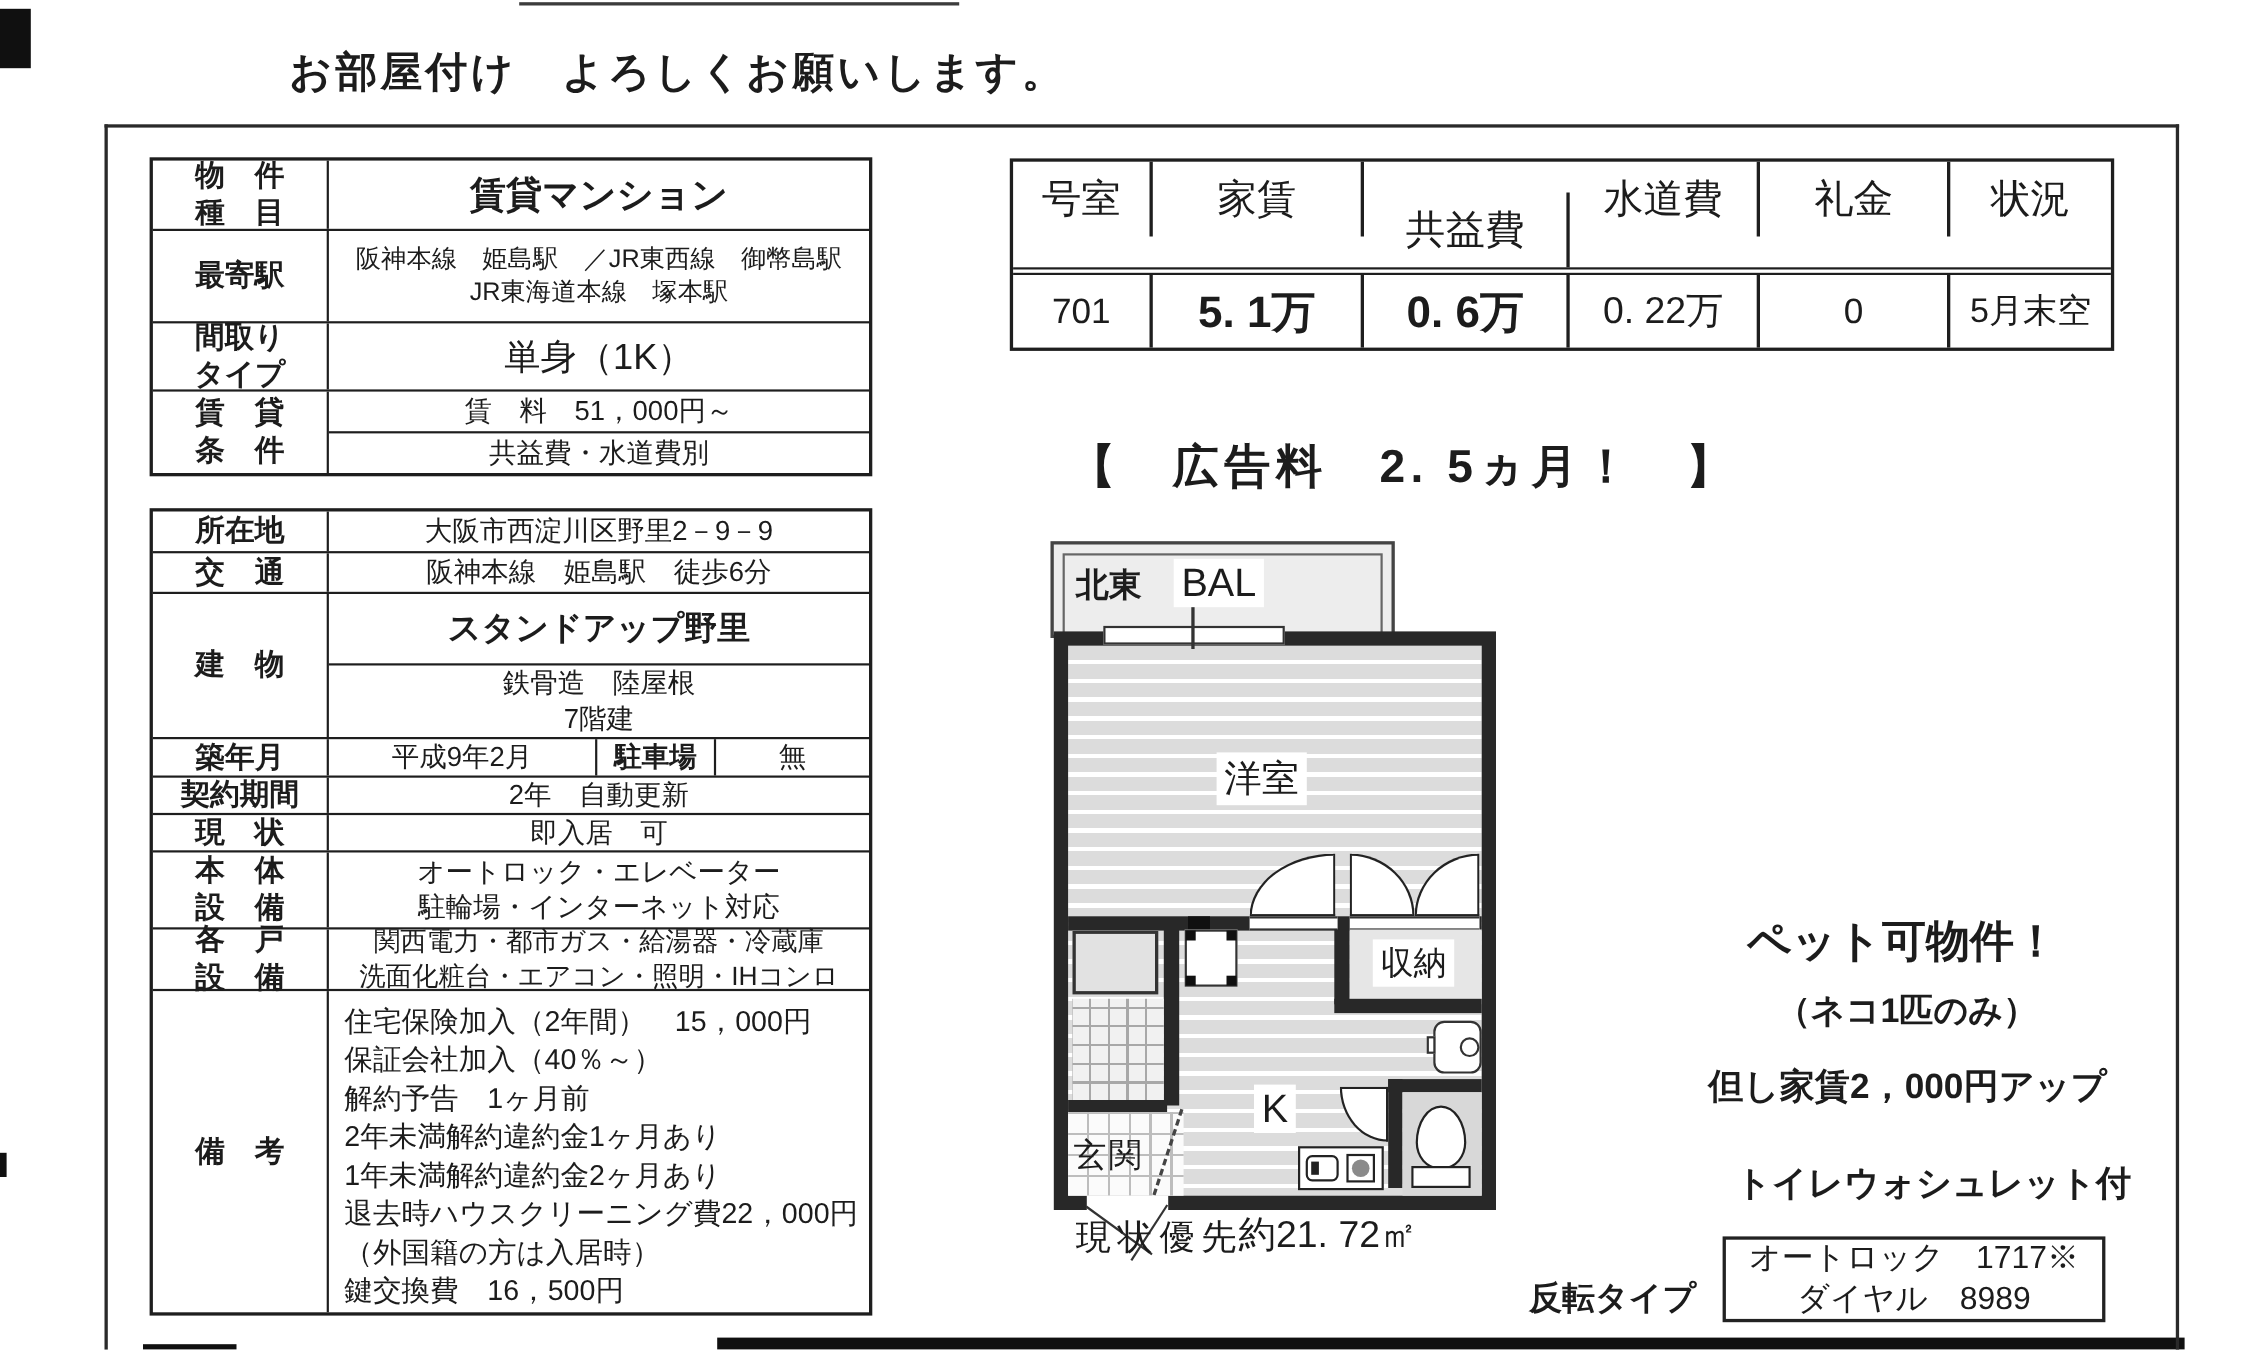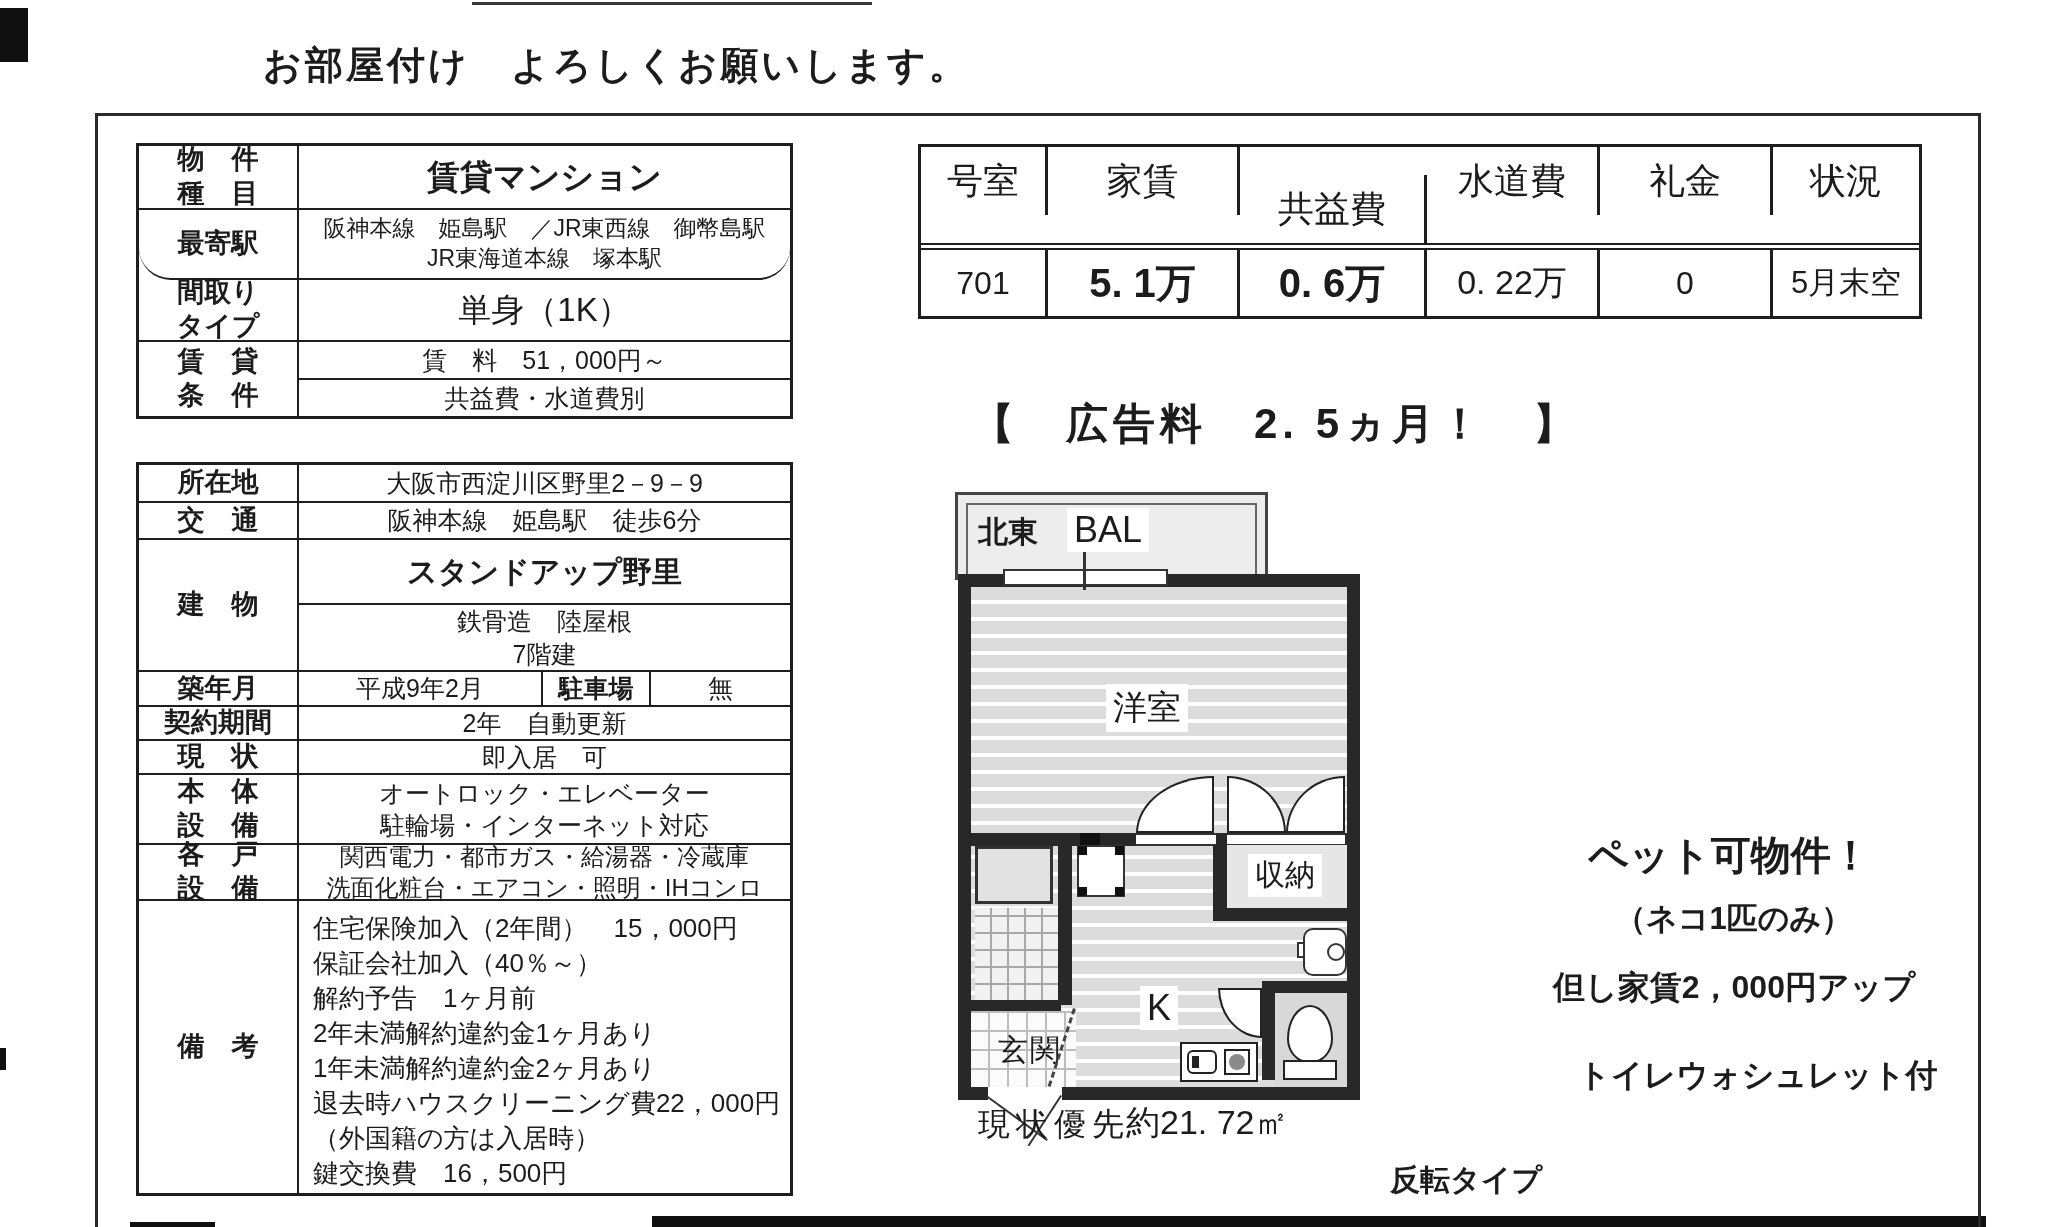--- a/index.html
+++ b/index.html
@@ -69,21 +69,21 @@
   <div class="abs doc-title">お部屋付け　よろしくお願いします。</div>
 
   <div class="abs outer-box"></div>
 
   <div class="tbl" style="left:136px;top:143px;width:657px;">
     <div class="trow" style="height:64px;">
       <div class="lcell">物　件
 種　目</div>
       <div class="vcell big bold">賃貸マンション</div>
     </div>
-    <div class="trow" style="height:70px;border-radius:32px;">
+    <div class="trow" style="height:84px;">
       <div class="lcell">最寄駅</div>
       <div class="vcell" style="font-size:23px;">阪神本線　姫島駅　／JR東西線　御幣島駅
 JR東海道本線　塚本駅</div>
     </div>
     <div class="trow" style="height:62px;">
       <div class="lcell">間取り
 タイプ</div>
       <div class="vcell big">単身（1K）</div>
     </div>
     <div class="trow last" style="height:74px;">
@@ -194,21 +194,21 @@
 
     <div class="abs qd" style="left:1136px;top:776px;width:78px;height:57px;border-radius:100% 0 0 0;"></div>
     <div class="abs qd" style="left:1227px;top:776px;width:59px;height:57px;border-radius:0 100% 0 0;"></div>
     <div class="abs qd" style="left:1286px;top:776px;width:59px;height:57px;border-radius:100% 0 0 0;"></div>
 
     <div class="abs" style="left:975px;top:846px;width:78px;height:58px;border:3px solid #333;background:#e2e2e2;box-sizing:border-box;"></div>
     <div class="abs wall" style="left:1058px;top:845px;width:14px;height:160px;"></div>
     <div class="abs tile-bath" style="left:975px;top:908px;width:83px;height:92px;"></div>
     <div class="abs wall" style="left:971px;top:1000px;width:90px;height:11px;"></div>
     <div class="abs tile-genkan" style="left:971px;top:1011px;width:105px;height:76px;"></div>
-    <div class="abs" style="left:998px;top:1030px;font-size:30px;letter-spacing:2px;">玄関</div>
+    <div class="abs" style="left:976px;top:1030px;font-size:30px;letter-spacing:2px;">玄関</div>
     <div class="abs" style="left:1073px;top:1008px;height:82px;border-left:3px dashed #444;transform:rotate(18deg);transform-origin:top left;"></div>
 
     <div class="abs" style="left:1077px;top:845px;width:48px;height:52px;background:#fff;border:2px solid #333;box-sizing:border-box;">
       <div class="abs artifact" style="left:-1px;top:-1px;width:9px;height:9px;"></div>
       <div class="abs artifact" style="right:-1px;top:-1px;width:9px;height:9px;"></div>
       <div class="abs artifact" style="left:-1px;bottom:-1px;width:9px;height:9px;"></div>
       <div class="abs artifact" style="right:-1px;bottom:-1px;width:9px;height:9px;"></div>
     </div>
 
     <div class="abs wall" style="left:1213px;top:845px;width:14px;height:68px;"></div>
@@ -243,14 +243,18 @@
 
     <div class="abs" style="left:978px;top:1103px;font-size:32px;letter-spacing:6px;">現状優先</div>
     <div class="abs" style="left:1126px;top:1100px;font-size:34px;">約21. 72㎡</div>
     <div class="abs bold" style="left:1390px;top:1160px;font-size:30px;">反転タイプ</div>
   </div>
 
   <div class="abs side-note" style="left:1588px;top:828px;font-size:40px;">ペット可物件！</div>
   <div class="abs side-note" style="left:1615px;top:898px;font-size:31px;">（ネコ1匹のみ）</div>
   <div class="abs side-note" style="left:1553px;top:966px;font-size:32px;">但し家賃2，000円アップ</div>
   <div class="abs side-note" style="left:1578px;top:1054px;font-size:32px;">トイレウォシュレット付</div>
+  <div class="abs lock-box">
+    <div>オートロック　1717※</div>
+    <div>ダイヤル　8989</div>
+  </div>
 
 </div>
 
 </body></html>

